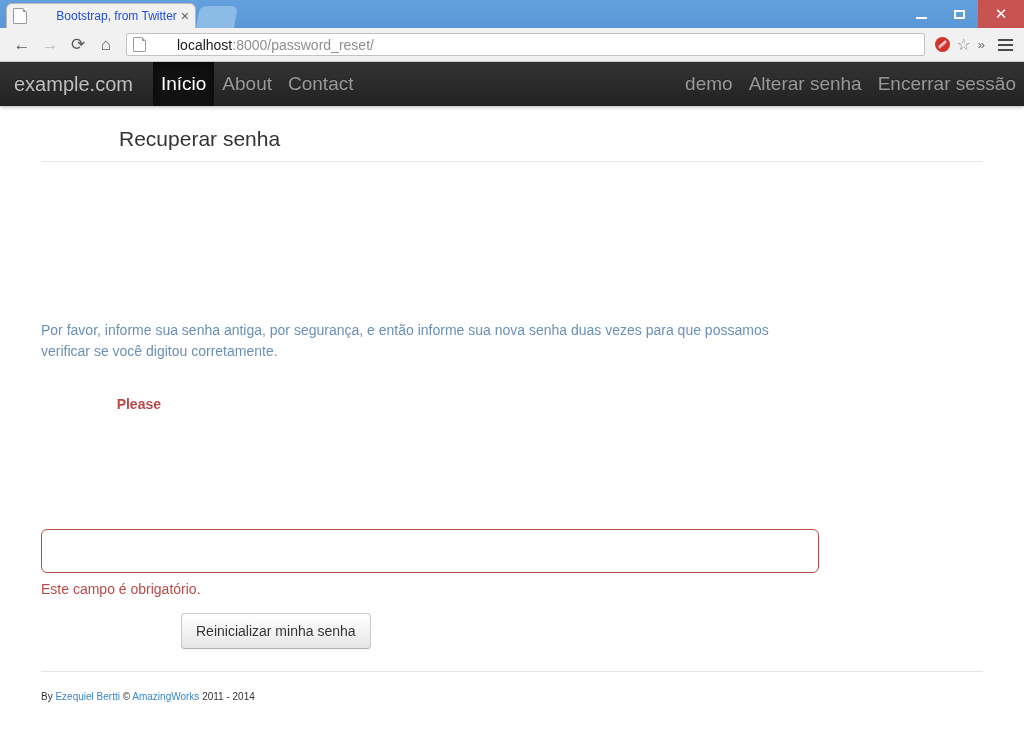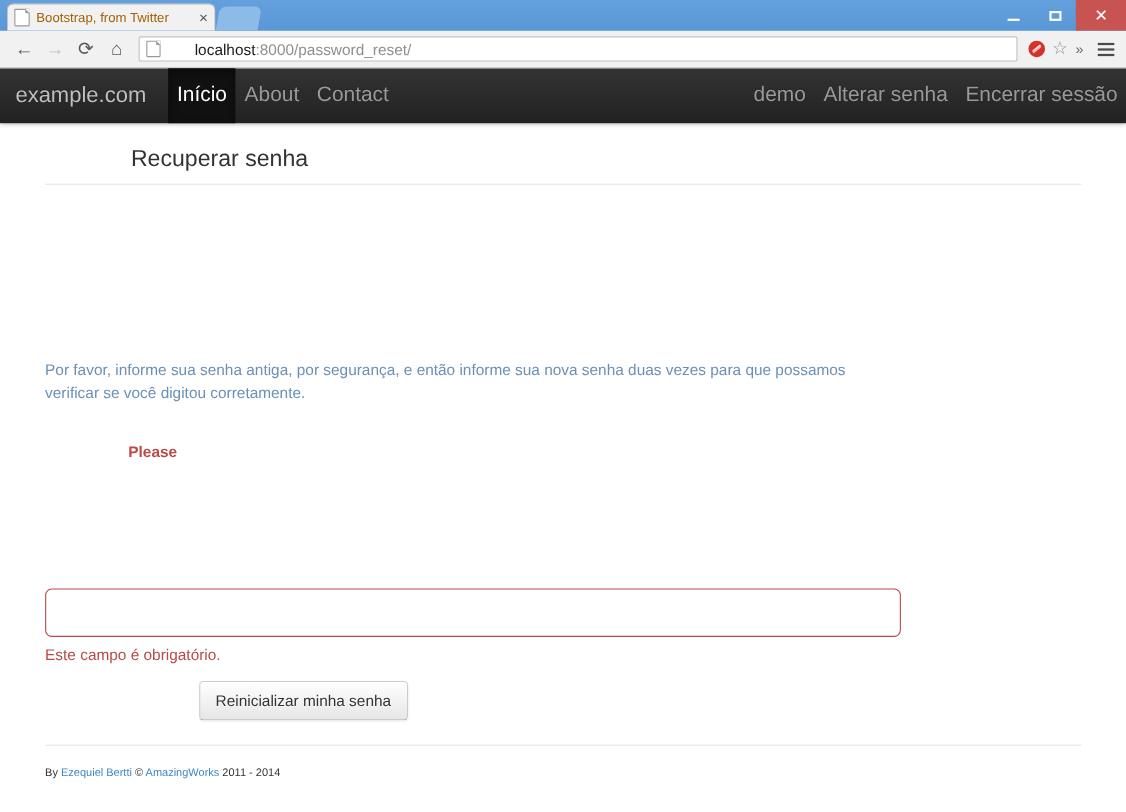--- a/index.html
+++ b/index.html
@@ -43,23 +43,24 @@
     flex: 0 0 auto;
   }
   .tab-favicon:after {
     content: "";
     position: absolute; top: -1px; right: -1px;
     border-width: 0 4px 4px 0;
     border-style: solid;
     border-color: #9a9a9a #fff;
   }
   .tab-title {
-    font-size: 12px; color: #a16207;
+    font-size: 12px; color: #1d4ed8;
     white-space: nowrap; overflow: hidden;
     flex: 1 1 auto;
+    text-align: right;
   }
   .tab-close {
     font-size: 14px; color: #5a5a5a;
     line-height: 1; margin-left: 4px;
     cursor: pointer;
     flex: 0 0 auto;
   }
   .tab-ghost {
     position: absolute;
     left: 198px; top: 6px;
@@ -160,21 +161,21 @@
   
   .viewport {
     width: 1024px;
     height: 676px;
     background: #ffffff;
     overflow: hidden;
     position: relative;
   }
 
   .navbar {
-    height: 50px;
+    height: 44px;
     background: #222222;
     background: linear-gradient(to bottom, #333333 0%, #222222 100%);
     display: flex; align-items: stretch;
     position: relative;
     box-shadow: 0 1px 4px rgba(0,0,0,.3);
   }
   .brand {
     display: flex; align-items: center;
     padding: 0 20px 0 14px;
     color: #bfbfbf; font-size: 20px;

